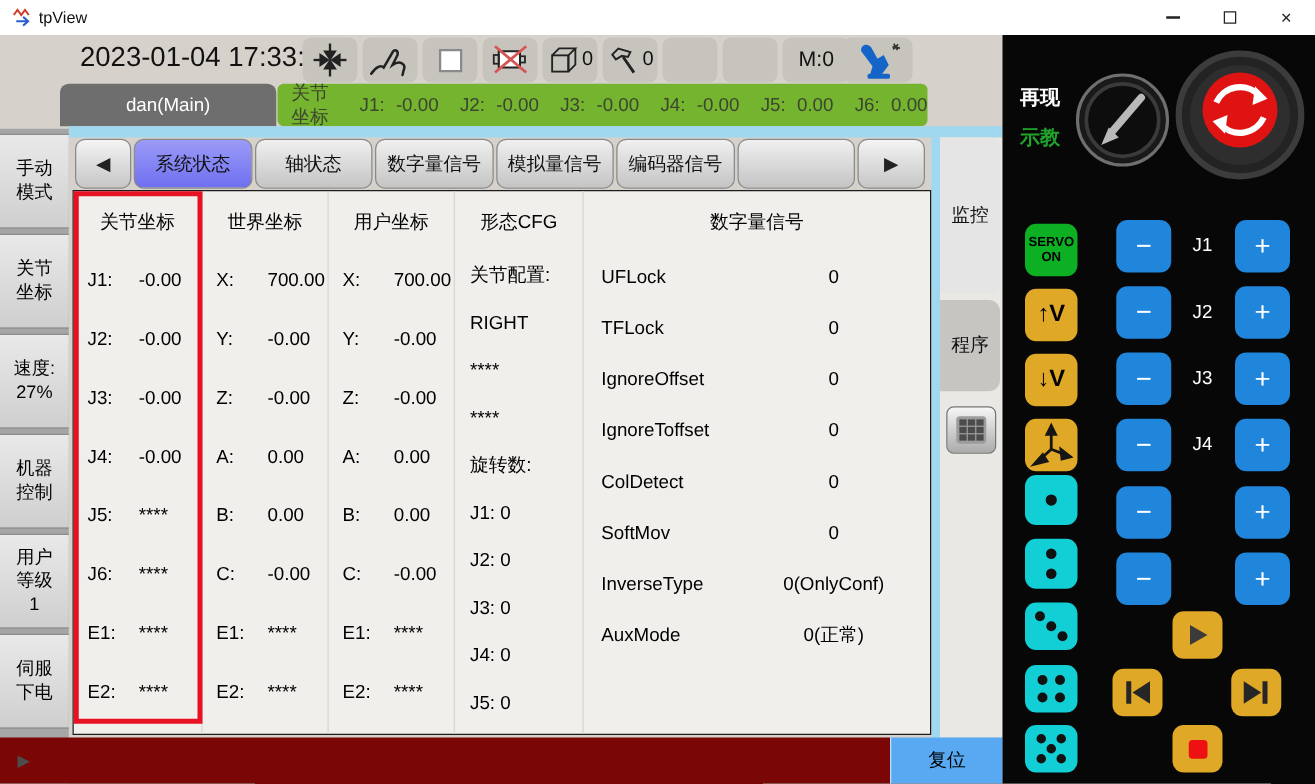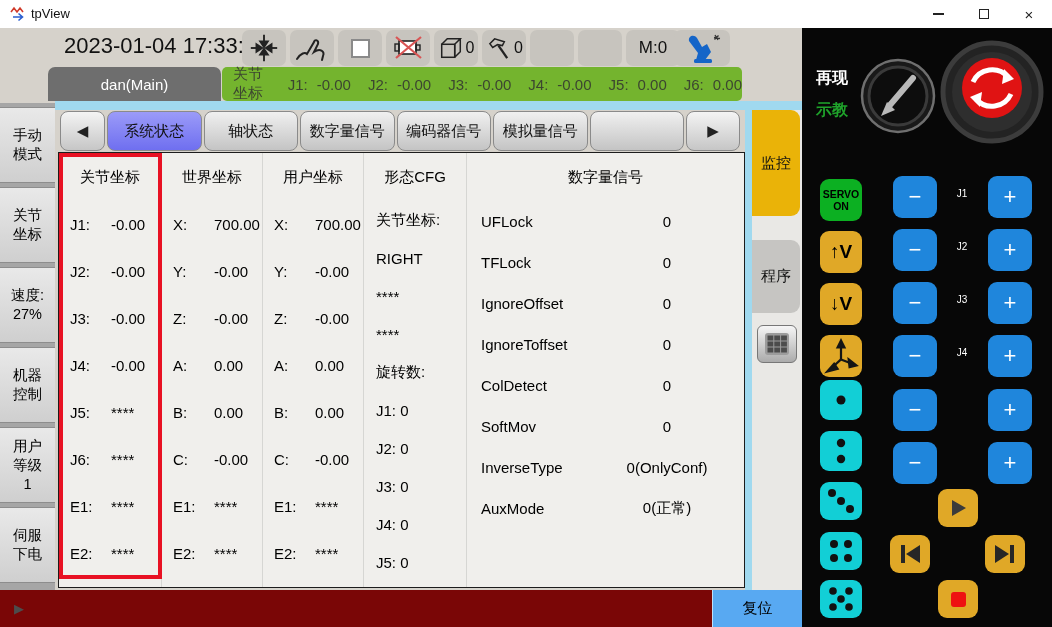--- a/index.html
+++ b/index.html
@@ -60,21 +60,21 @@
   .pair-row .row-v{margin-left:5px;}
   .col-line{height:38px;display:flex;align-items:center;padding-left:12px;}
   .env-row{height:41px;display:flex;align-items:center;padding-left:14px;position:relative;}
   .env-row .row-v{position:absolute;left:120px;width:160px;text-align:center;}
   .hl-box{position:absolute;left:0;top:0;width:103px;height:426px;border:4px solid #e81123;pointer-events:none;z-index:5;}
 
   
   .right-sb{position:absolute;left:752px;top:110px;width:50px;height:480px;background:#e9e8e5;}
   .rtab{position:absolute;left:752px;width:48px;border-radius:0 9px 9px 0;display:flex;align-items:center;
     justify-content:center;font-size:15px;color:#111;}
-  .rtab-monitor{top:110px;height:106px;background:#eab308;}
+  .rtab-monitor{top:110px;height:125px;background:#e5e5e5;}
   .rtab-program{top:240px;height:73px;background:#c6c5c2;}
   .keypad-btn{position:absolute;left:757px;top:325px;width:40px;height:38px;border:1px solid #777;border-radius:6px;
     background:linear-gradient(#f6f6f6,#ababab);display:flex;align-items:center;justify-content:center;}
 
   
   .bottom-red{position:absolute;left:0;top:590px;width:712px;height:37px;background:#7a0606;color:#4d4d4d;
     display:flex;align-items:center;padding-left:14px;font-size:13px;}
   .reset-btn{position:absolute;left:712px;top:590px;width:90px;height:37px;background:#58a9f2;color:#000;
     font-size:15px;display:flex;align-items:center;justify-content:center;border-left:1px solid #bfe0fb;}
 
@@ -89,21 +89,21 @@
   .pbtn{position:absolute;border-radius:9px;display:flex;align-items:center;justify-content:center;cursor:default;}
   .pbtn-green{background:#0cb022;}
   .pbtn-orange{background:#e0a827;}
   .pbtn-cyan{background:#12cfd6;}
   .pbtn-blue{background:#1f86dc;color:#fff;}
   .lcol{left:18px;width:42px;height:42px;}
   .servo{flex-direction:column;font-size:10.5px;font-weight:bold;color:#000;line-height:12px;}
   .vbtn{font-size:19px;font-weight:bold;color:#000;}
   .minus-col{left:91px;width:44px;height:42px;font-size:22px;}
   .plus-col{left:186px;width:44px;height:42px;font-size:22px;}
-  .jog-lbl{position:absolute;left:140px;width:40px;text-align:center;color:#fff;font-size:10px;}
+  .jog-lbl{position:absolute;left:140px;width:40px;text-align:center;color:#fff;font-size:15px;}
   .stop-sq{width:15px;height:15px;background:#ee1111;border-radius:3px;}
 </style>
 </head>
 <body>
 
 <div id="app">
 
   <div class="titlebar">
     <svg class="app-icon" width="18" height="18" viewBox="0 0 18 18">
       <path d="M2 7 L5 3 L8 7 L11 3 L14 7" stroke="#d03a2a" fill="none" stroke-width="1.6"></path>
@@ -254,22 +254,22 @@
       </div>
     </div>
 
   <div class="tab-nav tab-prev">
     <span>◀</span>
   </div>
   <div class="tab-strip">
       <div class="tab tab-sel">系统状态</div>
       <div class="tab">轴状态</div>
       <div class="tab">数字量信号</div>
+      <div class="tab">模拟量信号</div>
       <div class="tab">编码器信号</div>
-      <div class="tab">模拟量信号</div>
       <div class="tab"></div>
     </div>
   <div class="tab-nav tab-next">
     <span>▶</span>
   </div>
 
   <div class="main-box">
     <div class="cols">
         <div class="col" style="width: 103px;">
           <div class="col-title">关节坐标</div>
@@ -371,21 +371,21 @@
             <span class="row-l">E1:</span>
             <span class="row-v">****</span>
           </div>
           <div class="pair-row">
             <span class="row-l">E2:</span>
             <span class="row-v">****</span>
           </div>
         </div>
         <div class="col" style="width: 103px;">
           <div class="col-title">形态CFG</div>
-          <div class="col-line">关节坐标:</div>
+          <div class="col-line">关节配置:</div>
           <div class="col-line">RIGHT</div>
           <div class="col-line">****</div>
           <div class="col-line">****</div>
           <div class="col-line">旋转数:</div>
           <div class="col-line">J1: 0</div>
           <div class="col-line">J2: 0</div>
           <div class="col-line">J3: 0</div>
           <div class="col-line">J4: 0</div>
           <div class="col-line">J5: 0</div>
         </div>

